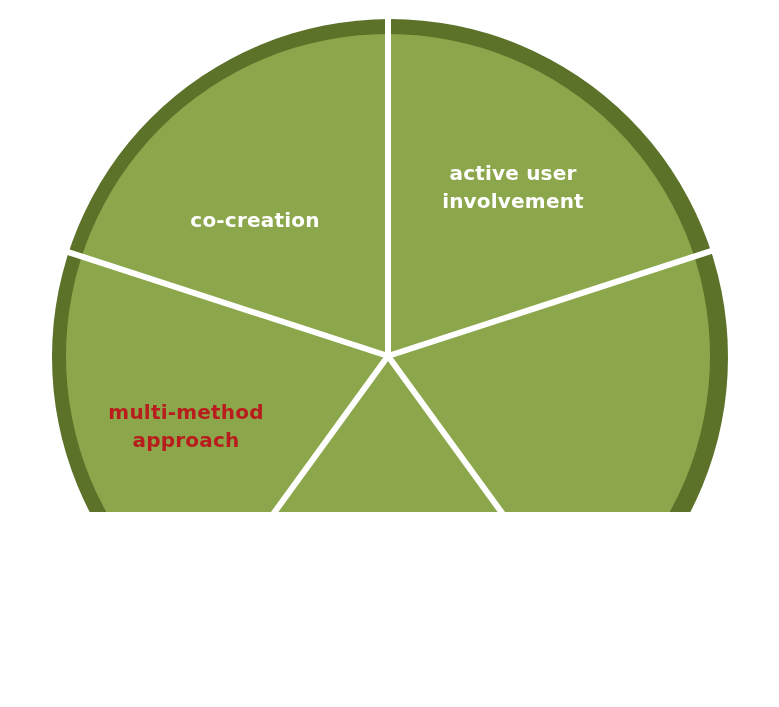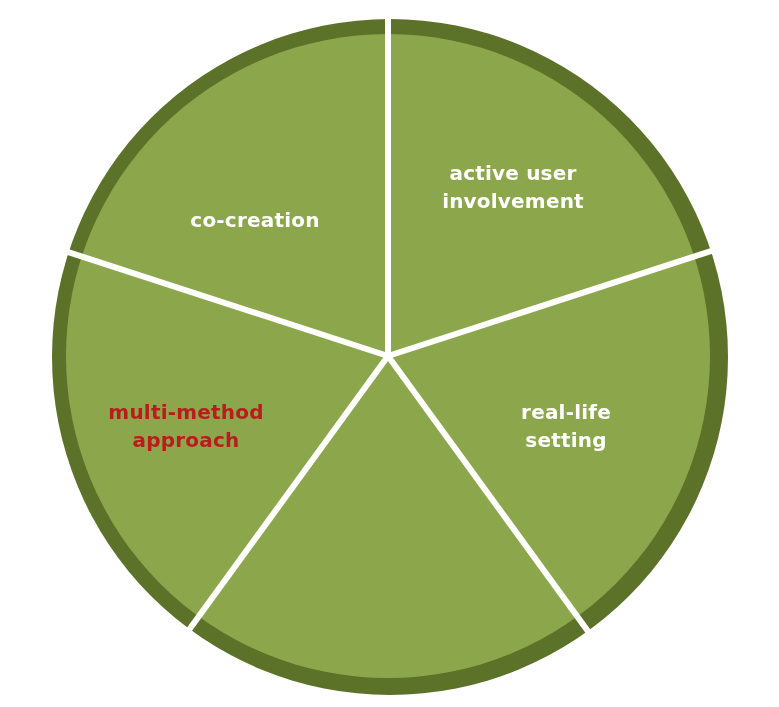--- a/index.html
+++ b/index.html
@@ -4,21 +4,21 @@
 <style>
   html, body {
     margin: 0;
     padding: 0;
     background: #ffffff;
     font-family: "DejaVu Sans", "Liberation Sans", sans-serif;
   }
   #stage {
     position: relative;
     width: 779px;
-    height: 707px;
+    height: 512px;
     background: #ffffff;
     overflow: hidden;
   }
   #pie-svg {
     position: absolute;
     left: 0;
     top: 0;
   }
   .slice-label {
     position: absolute;
@@ -41,16 +41,15 @@
     <g id="dividers">
         <line x1="388" y1="356" x2="388" y2="-4" stroke="#FFFFFF" stroke-width="6"></line>
         <line x1="388" y1="356" x2="730.3803458662553" y2="244.75388202501892" stroke="#FFFFFF" stroke-width="6"></line>
         <line x1="388" y1="356" x2="599.6026908252904" y2="647.246117974981" stroke="#FFFFFF" stroke-width="6"></line>
         <line x1="388" y1="356" x2="176.3973091747097" y2="647.2461179749812" stroke="#FFFFFF" stroke-width="6"></line>
         <line x1="388" y1="356" x2="45.61965413374469" y2="244.75388202501898" stroke="#FFFFFF" stroke-width="6"></line>
       </g>
   </svg>
 
   <div class="slice-label" style="left: 513px; top: 187px; width: 150px; color: rgb(255, 255, 255);">active user involvement</div>
-  <div class="slice-label" style="left: 566px; top: 426px; width: 112px; color: rgb(255, 255, 255);">real-life setting</div>
   <div class="slice-label" style="left: 186px; top: 426px; width: 160px; color: #b91c1c;">multi-method approach</div>
   <div class="slice-label" style="left: 255px; top: 188px; width: 200px; color: rgb(255, 255, 255); margin-top: 32px;">co-creation</div>
 </div>
 
 </body></html>

